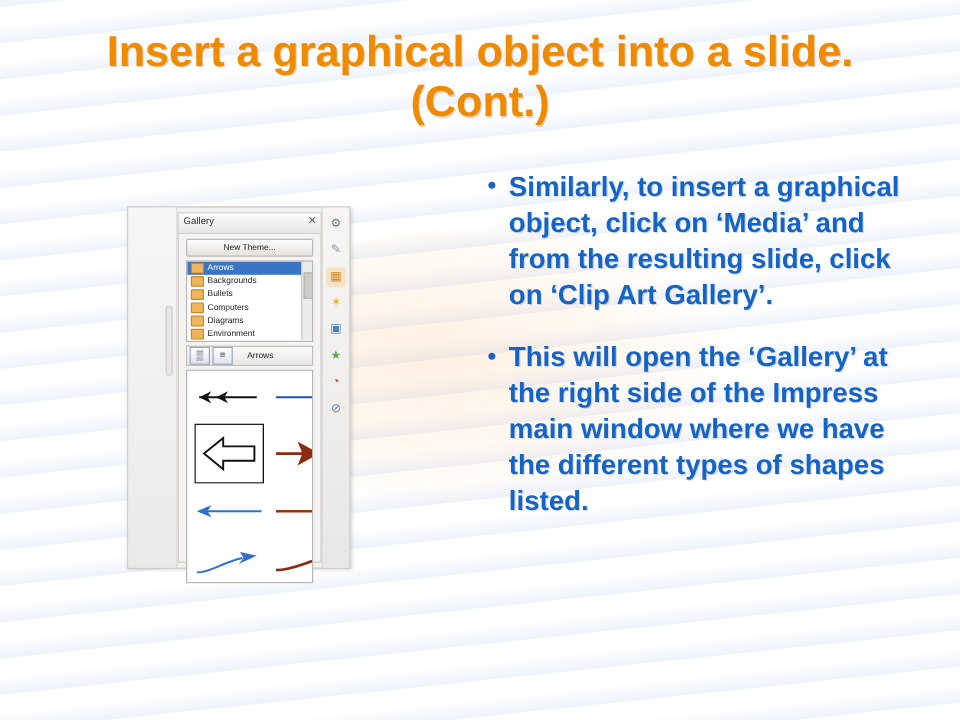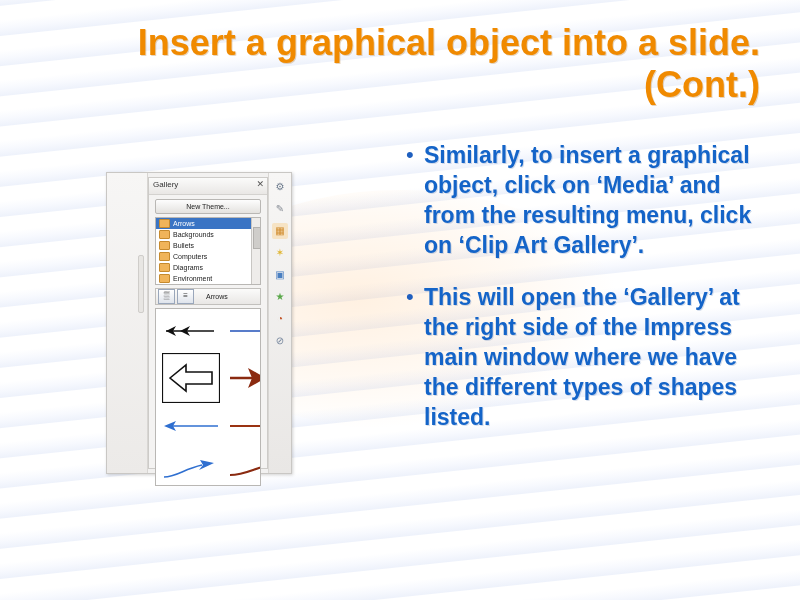--- a/index.html
+++ b/index.html
@@ -38,21 +38,21 @@
     height: 240px;
     border-radius: 50%;
     background: radial-gradient(ellipse at 40% 45%, rgba(255,190,120,0.22) 0%, rgba(255,200,140,0.10) 45%, rgba(255,255,255,0) 70%);
     pointer-events: none;
   }
   #title {
     position: absolute;
     left: 40px;
     top: 22px;
     width: 720px;
-    text-align: right;
+    text-align: center;
     color: #f08a00;
     font-size: 36px;
     font-weight: bold;
     line-height: 1.18;
     text-shadow: 1px 1px 0 rgba(160,90,0,0.25);
   }
   #bullets {
     position: absolute;
     left: 406px;
     top: 140px;
@@ -231,21 +231,21 @@
 
 <div id="slide">
 
   <div id="watermark"></div>
 
   <div id="title">Insert a graphical object into a slide. (Cont.)</div>
 
   <div id="bullets">
     <div class="bullet">
       <span class="dot">•</span>
-      <span class="btext">Similarly, to insert a graphical object, click on ‘Media’ and from the resulting menu, click on ‘Clip Art Gallery’.</span>
+      <span class="btext">Similarly, to insert a graphical object, click on ‘Media’ and from the resulting slide, click on ‘Clip Art Gallery’.</span>
     </div>
     <div class="bullet">
       <span class="dot">•</span>
       <span class="btext">This will open the ‘Gallery’ at the right side of the Impress main window where we have the different types of shapes listed.</span>
     </div>
   </div>
 
   <div id="shot">
 
     <div class="leftstrip">

